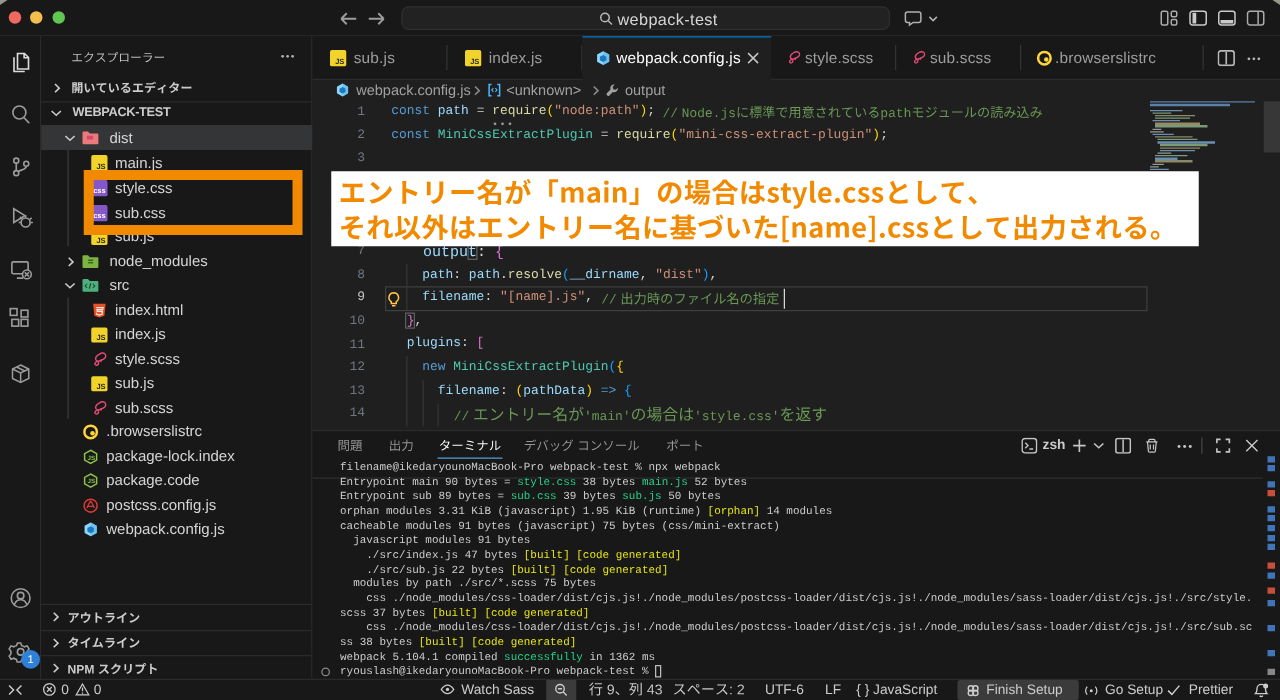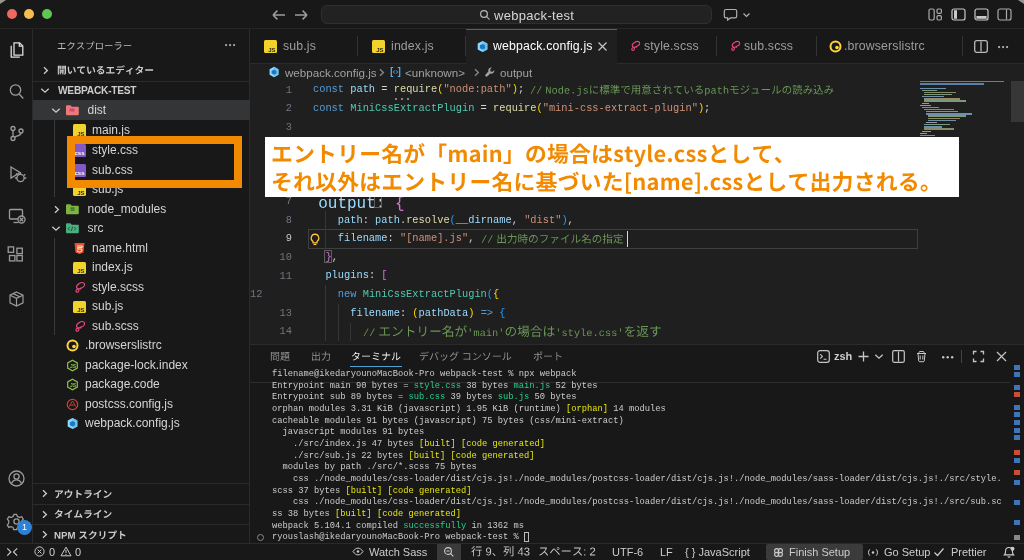--- a/index.html
+++ b/index.html
@@ -174,21 +174,21 @@
   </svg>
 <svg class="a" style="left:65px;top:222.0px" width="14" height="13" viewBox="0 0 14 13">
     <path d="M1 2.2a1 1 0 011-1h3.4l1.4 1.5H13a.8.8 0 01.8.8v6.8a1 1 0 01-1 1H2a1 1 0 01-1-1z" fill="#4caf7d"></path>
     <path d="M4.7 5l-1.5 1.7 1.5 1.7M9.3 5l1.5 1.7-1.5 1.7M7.6 4.6l-1.2 4.4" stroke="#1b4d36" stroke-width="0.9" fill="none"></path>
   </svg>
 <div class="a" style="left:87.5px;top:221.3px;font-size:12px;color:#d5d5d5">src</div>
 <svg class="a" style="left:73px;top:241.5px" width="13" height="13" viewBox="0 0 13 13">
     <path d="M1.5 1h10l-1 9.5-4 1.5-4-1.5z" fill="#e65127"></path>
     <path d="M4 4h5.4l-.3 1.6H4.6l.2 1.5h4.1L8.6 9.4l-2.1.7-2.1-.7-.15-1.2" fill="none" stroke="#fff" stroke-width="1" opacity="0.85"></path>
   </svg>
-<div class="a" style="left:92px;top:240.8px;font-size:12px;color:#d5d5d5">name.html</div>
+<div class="a" style="left:92px;top:240.8px;font-size:12px;color:#d5d5d5">index.html</div>
 <div class="a" style="left:73px;top:261.5px;width:12.5px;height:12.5px;background:#f2d32c;border-radius:1.5px">
     <div style="position:absolute;right:1px;bottom:0px;font-size:6px;font-weight:bold;color:#2d2a17;font-family:'Liberation Sans'">JS</div>
   </div>
 <div class="a" style="left:92px;top:260.3px;font-size:12px;color:#d5d5d5">index.js</div>
 <svg class="a" style="left:73px;top:280.5px" width="13" height="13" viewBox="0 0 14 14">
     <path d="M11.8 2.3c-1.4-1-3.6-.6-5 .3-1.7 1-3.3 2.8-3 4.3.1.8 1 1.3 1.6 1.6-1 .5-2.3 1.2-2.3 2.3 0 .9 1 1.5 1.8 1.2.8-.2 1.4-1 1.4-1.9 0-.5-.2-1-.4-1.3.8-.4 1.7-.8 2.6-.9-.1.4 0 .9.3 1.2" fill="none" stroke="#e64a79" stroke-width="1.25"></path>
     <path d="M8 7.8c1.8-.5 4.1-1.2 4.4-3.2.1-1-.2-1.9-.6-2.3" fill="none" stroke="#e64a79" stroke-width="1.25"></path>
   </svg>
 <div class="a" style="left:92px;top:279.8px;font-size:12px;color:#d5d5d5">style.scss</div>
 <div class="a" style="left:73px;top:300.5px;width:12.5px;height:12.5px;background:#f2d32c;border-radius:1.5px">
@@ -324,42 +324,42 @@
 <div class="a" style="left:250px;top:102.1px;width:42px;text-align:right;font-size:10.35px;color:#6e7681" class2="mono"><span class="mono">2</span></div>
 <div class="a" style="left:250px;top:120.7px;width:42px;text-align:right;font-size:10.35px;color:#6e7681" class2="mono"><span class="mono">3</span></div>
 <div class="a" style="left:250px;top:139.3px;width:42px;text-align:right;font-size:10.35px;color:#6e7681" class2="mono"><span class="mono">4</span></div>
 <div class="a" style="left:250px;top:157.9px;width:42px;text-align:right;font-size:10.35px;color:#6e7681" class2="mono"><span class="mono">5</span></div>
 <div class="a" style="left:250px;top:176.5px;width:42px;text-align:right;font-size:10.35px;color:#6e7681" class2="mono"><span class="mono">6</span></div>
 <div class="a" style="left:250px;top:195.1px;width:42px;text-align:right;font-size:10.35px;color:#6e7681" class2="mono"><span class="mono">7</span></div>
 <div class="a" style="left:250px;top:213.7px;width:42px;text-align:right;font-size:10.35px;color:#6e7681" class2="mono"><span class="mono">8</span></div>
 <div class="a" style="left:250px;top:232.3px;width:42px;text-align:right;font-size:10.35px;color:#c6c6c6" class2="mono"><span class="mono">9</span></div>
 <div class="a" style="left:250px;top:250.9px;width:42px;text-align:right;font-size:10.35px;color:#6e7681" class2="mono"><span class="mono">10</span></div>
 <div class="a" style="left:250px;top:269.5px;width:42px;text-align:right;font-size:10.35px;color:#6e7681" class2="mono"><span class="mono">11</span></div>
-<div class="a" style="left:250px;top:288.1px;width:42px;font-size:10.35px;color:#6e7681" class2="mono"><span class="mono">12</span></div>
+<div class="a" style="left:250px;top:288.1px;width:42px;text-align:right;font-size:10.35px;color:#6e7681" class2="mono"><span class="mono">12</span></div>
 <div class="a" style="left:250px;top:306.7px;width:42px;text-align:right;font-size:10.35px;color:#6e7681" class2="mono"><span class="mono">13</span></div>
 <div class="a" style="left:250px;top:325.3px;width:42px;text-align:right;font-size:10.35px;color:#6e7681" class2="mono"><span class="mono">14</span></div>
 <svg class="a" style="left:309px;top:233px" width="12" height="13" viewBox="0 0 12 13">
     <path d="M6 1.2a3.9 3.9 0 00-2 7.2v1.4h4V8.4a3.9 3.9 0 00-2-7.2z" fill="none" stroke="#ffc83d" stroke-width="1.2"></path>
     <path d="M4.6 11.5h2.8" stroke="#ffc83d" stroke-width="1.2"></path>
   </svg>
 <div class="a" style="left:325.4px;top:210.9px;width:1px;height:37.2px;background:#363636"></div>
 <div class="a" style="left:325.4px;top:285.3px;width:1px;height:55.8px;background:#363636"></div>
 <div class="a" style="left:337.8px;top:303.9px;width:1px;height:37.2px;background:#363636"></div>
 <div class="a" style="left:350.3px;top:322.5px;width:1px;height:18.6px;background:#363636"></div>
 <div class="a mono" style="left:313.0px;top:83.4px;font-size:10.35px;white-space:pre"><span style="color:#569cd6">const </span><span style="color:#9cdcfe">path</span><span style="color:#d4d4d4"> = </span><span style="color:#dcdcaa">require</span><span style="color:#ffd700">(</span><span style="color:#ce9178">"node:path"</span><span style="color:#ffd700">)</span><span style="color:#d4d4d4">; </span></div>
 <svg style="position:absolute;left:530.35px;top:82.2px" width="306" height="16" viewBox="0 0 306 16">
     <path fill="#6a9955" transform="translate(0,11.6)" d="M0.6 0.1 4.7 -7.5H5.6L1.5 0.1Z M6.8 0.1 10.9 -7.5H11.8L7.7 0.1Z M19.5 0 16.9 -5.7Q17 -4.8 17 -4.4V0H16.1V-6.8H17.2L19.9 -1.1Q19.8 -1.8 19.8 -2.5V-6.8H20.7V0Z M27.1 -2.7Q27.1 -1.4 26.4 -0.6Q25.8 0.1 24.6 0.1Q23.4 0.1 22.8 -0.6Q22.2 -1.4 22.2 -2.7Q22.2 -4.1 22.8 -4.9Q23.4 -5.6 24.6 -5.6Q25.9 -5.6 26.5 -4.9Q27.1 -4.2 27.1 -2.7ZM26.1 -2.7Q26.1 -3.8 25.8 -4.4Q25.4 -4.9 24.6 -4.9Q23.9 -4.9 23.5 -4.4Q23.1 -3.8 23.1 -2.7Q23.1 -1.7 23.5 -1.1Q23.9 -0.6 24.6 -0.6Q25.4 -0.6 25.7 -1.1Q26.1 -1.7 26.1 -2.7Z M32.1 -0.9Q31.8 -0.3 31.4 -0.1Q31 0.1 30.4 0.1Q29.4 0.1 28.9 -0.6Q28.4 -1.3 28.4 -2.7Q28.4 -5.5 30.4 -5.5Q31 -5.5 31.4 -5.3Q31.8 -5.1 32.1 -4.6H32.1L32.1 -5.4V-7.5H33V-1.1Q33 -0.3 33 0H32.2Q32.1 -0.1 32.1 -0.4Q32.1 -0.7 32.1 -0.9ZM29.4 -2.7Q29.4 -1.6 29.7 -1.1Q30 -0.6 30.6 -0.6Q31.4 -0.6 31.7 -1.1Q32.1 -1.6 32.1 -2.8Q32.1 -3.9 31.7 -4.4Q31.4 -4.9 30.6 -4.9Q30 -4.9 29.7 -4.4Q29.4 -3.8 29.4 -2.7Z M35.6 -2.5Q35.6 -1.6 36 -1.1Q36.4 -0.6 37.1 -0.6Q37.6 -0.6 38 -0.8Q38.4 -1 38.5 -1.4L39.3 -1.2Q39.1 -0.6 38.5 -0.2Q37.9 0.1 37.1 0.1Q35.9 0.1 35.2 -0.6Q34.6 -1.4 34.6 -2.8Q34.6 -4.1 35.2 -4.8Q35.9 -5.6 37.1 -5.6Q38.2 -5.6 38.8 -4.8Q39.5 -4.1 39.5 -2.7V-2.5ZM37.1 -4.9Q36.4 -4.9 36 -4.5Q35.6 -4 35.6 -3.2H38.5Q38.4 -4.9 37.1 -4.9Z M42.7 0V-1.5H43.8V0Z M50.6 0.1Q50.6 1.1 50 1.6Q49.4 2.1 48.4 2.1Q48 2.1 47.6 2.1Q47.2 2 46.9 1.9V1.2Q47.7 1.4 48.3 1.4Q49 1.4 49.3 1.1Q49.7 0.7 49.7 0.1V-4.8H47.6V-5.5H50.6ZM49.6 -6.5V-7.5H50.6V-6.5Z M57.9 -1.6Q57.9 -0.8 57.3 -0.3Q56.7 0.1 55.7 0.1Q54.7 0.1 54.1 -0.2Q53.6 -0.6 53.4 -1.3L54.2 -1.4Q54.3 -1 54.6 -0.8Q54.9 -0.6 55.7 -0.6Q57.1 -0.6 57.1 -1.4Q57.1 -1.8 56.8 -2Q56.6 -2.2 56.1 -2.3Q54.7 -2.6 54.4 -2.8Q54 -3 53.8 -3.3Q53.6 -3.6 53.6 -4Q53.6 -4.7 54.2 -5.1Q54.7 -5.6 55.7 -5.6Q56.6 -5.6 57.1 -5.2Q57.7 -4.9 57.8 -4.2L57 -4.1Q56.9 -4.5 56.6 -4.7Q56.3 -4.9 55.7 -4.9Q54.5 -4.9 54.5 -4.1Q54.5 -3.8 54.7 -3.6Q54.9 -3.4 55.4 -3.3L56 -3.2Q56.8 -3 57.1 -2.8Q57.5 -2.6 57.7 -2.3Q57.9 -2 57.9 -1.6Z M63.6 -7.1V-6.2C64.7 -6.1 66.8 -6.1 67.9 -6.2V-7.1C66.8 -6.9 64.7 -6.9 63.6 -7.1ZM64 -2.8 63.2 -2.9C63.1 -2.4 63 -2 63 -1.6C63 -0.7 63.8 -0.1 65.6 -0.1C66.7 -0.1 67.6 -0.2 68.2 -0.3L68.2 -1.2C67.3 -1 66.5 -0.9 65.6 -0.9C64.2 -0.9 63.8 -1.4 63.8 -1.8C63.8 -2.1 63.9 -2.4 64 -2.8ZM61.6 -7.9 60.6 -8C60.6 -7.7 60.6 -7.5 60.6 -7.2C60.4 -6.4 60.1 -4.6 60.1 -3C60.1 -1.6 60.3 -0.4 60.5 0.3L61.2 0.3C61.2 0.2 61.2 0 61.2 -0.1C61.2 -0.2 61.2 -0.4 61.2 -0.5C61.3 -1 61.7 -2.2 62 -2.9L61.5 -3.2C61.4 -2.8 61.1 -2.2 60.9 -1.7C60.9 -2.2 60.8 -2.7 60.8 -3.2C60.8 -4.3 61.2 -6.2 61.4 -7.2C61.4 -7.4 61.5 -7.7 61.6 -7.9Z M73.9 -3.8V-3.2H78.8V-3.8ZM77.4 -1.2C77.9 -0.7 78.5 0 78.8 0.5L79.4 0.1C79.1 -0.4 78.5 -1.1 77.9 -1.5ZM74.4 -1.6C74.1 -1 73.4 -0.4 72.8 0C73 0.1 73.2 0.3 73.3 0.5C74 0 74.6 -0.6 75 -1.2ZM73.6 -7V-4.5H79.1V-7H77.4V-7.7H79.4V-8.4H73.3V-7.7H75.2V-7ZM75.8 -7.7H76.8V-7H75.8ZM73.2 -2.5V-1.8H75.9V0.1C75.9 0.2 75.9 0.2 75.7 0.2C75.6 0.2 75.2 0.2 74.7 0.2C74.8 0.4 74.9 0.7 74.9 0.9C75.6 0.9 76 0.8 76.3 0.7C76.6 0.6 76.6 0.4 76.6 0.1V-1.8H79.4V-2.5ZM74.3 -6.4H75.2V-5.1H74.3ZM75.8 -6.4H76.8V-5.1H75.8ZM77.4 -6.4H78.4V-5.1H77.4ZM71.3 -8.8V-6.5H69.8V-5.8H71.2C70.9 -4.4 70.3 -2.7 69.6 -1.8C69.7 -1.7 69.9 -1.4 70 -1.2C70.5 -1.8 70.9 -2.9 71.3 -4.1V0.8H72V-4.1C72.3 -3.6 72.7 -3 72.8 -2.6L73.3 -3.2C73.1 -3.5 72.3 -4.7 72 -5.1V-5.8H73.2V-6.5H72V-8.8Z M81 -8.2C81.6 -8 82.3 -7.6 82.7 -7.4L83.1 -8C82.7 -8.2 82 -8.6 81.4 -8.8ZM80.2 -6.5C80.8 -6.3 81.5 -5.9 81.9 -5.7L82.3 -6.3C81.9 -6.6 81.2 -6.9 80.6 -7ZM80.5 -3.1 81 -2.5C81.7 -3.2 82.4 -4 83 -4.8L82.6 -5.3C81.9 -4.5 81.1 -3.6 80.5 -3.1ZM80.3 -1.9V-1.2H84.6V0.9H85.4V-1.2H89.8V-1.9H85.4V-2.8H84.6V-1.9ZM86.7 -8.8C86.6 -8.5 86.4 -8 86.2 -7.7H84.7C84.9 -8 85.1 -8.3 85.2 -8.6L84.5 -8.9C84 -7.8 83.2 -6.8 82.3 -6.2C82.5 -6 82.8 -5.8 83 -5.6C83.2 -5.8 83.4 -6.1 83.7 -6.3V-2.9H89.6V-3.5H86.9V-4.3H89V-4.9H86.9V-5.7H89V-6.3H86.9V-7H89.3V-7.7H87C87.2 -8 87.4 -8.3 87.6 -8.7ZM84.4 -7H86.1V-6.3H84.4ZM84.4 -3.5V-4.3H86.1V-3.5ZM84.4 -5.7H86.1V-4.9H84.4Z M91.1 -6.9 91.2 -6C92.3 -6.2 95 -6.5 96.1 -6.6C95.2 -6 94.2 -4.7 94.2 -3.1C94.2 -0.7 96.4 0.3 98.3 0.4L98.6 -0.5C96.9 -0.5 95 -1.2 95 -3.2C95 -4.5 95.9 -6.1 97.4 -6.6C98 -6.7 98.9 -6.7 99.5 -6.7V-7.6C98.8 -7.5 97.8 -7.5 96.6 -7.4C94.7 -7.2 92.7 -7 92 -7C91.8 -6.9 91.5 -6.9 91.1 -6.9ZM98 -5.4 97.4 -5.2C97.7 -4.8 98 -4.2 98.3 -3.7L98.8 -4C98.6 -4.5 98.2 -5.1 98 -5.4ZM99.1 -5.9 98.6 -5.6C98.9 -5.2 99.2 -4.7 99.5 -4.2L100 -4.4C99.8 -4.9 99.4 -5.5 99.1 -5.9Z M102.4 -8.1V-4.3C102.4 -2.8 102.3 -0.9 101.1 0.4C101.3 0.5 101.6 0.7 101.7 0.9C102.5 0 102.9 -1.2 103 -2.4H105.7V0.7H106.5V-2.4H109.3V-0.2C109.3 -0 109.2 0 109 0C108.8 0 108.1 0.1 107.4 0C107.5 0.2 107.6 0.6 107.7 0.8C108.6 0.8 109.2 0.8 109.6 0.7C110 0.5 110.1 0.3 110.1 -0.2V-8.1ZM103.2 -7.3H105.7V-5.6H103.2ZM109.3 -7.3V-5.6H106.5V-7.3ZM103.2 -4.9H105.7V-3.1H103.1C103.1 -3.5 103.2 -3.9 103.2 -4.3ZM109.3 -4.9V-3.1H106.5V-4.9Z M114 -2.7V-3.4H119.1V-2.7ZM114 -3.9V-4.6H119.1V-3.9ZM113.9 -1.4 113.2 -1.6C112.9 -0.9 112.5 -0.2 111.7 0.2L112.3 0.6C113.1 0.1 113.6 -0.6 113.9 -1.4ZM119.5 -1.7 118.9 -1.4C119.6 -0.8 120.4 -0 120.7 0.5L121.4 0.1C121 -0.4 120.2 -1.2 119.5 -1.7ZM115.2 -0.2V-1.6H114.4V-0.2C114.4 0.5 114.7 0.7 115.7 0.7C116 0.7 117.5 0.7 117.7 0.7C118.6 0.7 118.8 0.5 118.9 -0.7C118.7 -0.8 118.4 -0.9 118.2 -1C118.2 -0 118.1 0.1 117.7 0.1C117.3 0.1 116.1 0.1 115.8 0.1C115.3 0.1 115.2 0 115.2 -0.2ZM119.9 -5.2H113.2V-2.2H115.9L115.5 -1.8C116.1 -1.4 116.9 -0.9 117.2 -0.6L117.7 -1.1C117.3 -1.4 116.6 -1.9 116 -2.2H119.9ZM117.9 -6.4H115L115.3 -6.4C115.2 -6.7 115.1 -7.1 114.9 -7.5H118.2C118.1 -7.1 117.8 -6.7 117.7 -6.4ZM120.5 -8.1H116.9V-8.8H116.1V-8.1H112.5V-7.5H114.4L114.1 -7.4C114.3 -7.1 114.5 -6.7 114.5 -6.4H112V-5.7H121.1V-6.4H118.4C118.6 -6.6 118.8 -7 119 -7.4L118.7 -7.5H120.5Z M125.1 -3.3 124.2 -3.5C123.9 -2.8 123.7 -2.3 123.7 -1.7C123.7 -0.3 125 0.4 127 0.4C128.1 0.4 129 0.3 129.7 0.2L129.7 -0.6C129 -0.5 128.1 -0.4 127 -0.4C125.5 -0.4 124.6 -0.8 124.6 -1.8C124.6 -2.3 124.7 -2.8 125.1 -3.3ZM123.4 -6.6 123.5 -5.8C125.1 -5.6 126.6 -5.6 127.9 -5.8C128.2 -4.9 128.7 -4 129.1 -3.4C128.8 -3.4 128 -3.5 127.4 -3.5L127.3 -2.8C128.1 -2.8 129.4 -2.7 129.9 -2.5L130.3 -3.1C130.1 -3.3 130 -3.5 129.8 -3.7C129.4 -4.2 129 -5 128.7 -5.8C129.4 -5.9 130.2 -6.1 130.8 -6.3L130.7 -7.1C130 -6.9 129.1 -6.7 128.4 -6.6C128.2 -7.2 128 -7.9 127.9 -8.4L127 -8.3C127.1 -8 127.2 -7.7 127.3 -7.4L127.6 -6.5C126.4 -6.4 125 -6.4 123.4 -6.6Z M135.4 -7.6 135.3 -6.6C134.8 -6.5 134.1 -6.4 133.8 -6.4C133.5 -6.4 133.3 -6.4 133.1 -6.4L133.2 -5.5L135.2 -5.8L135.2 -4.8C134.6 -3.9 133.4 -2.3 132.8 -1.6L133.4 -0.8C133.9 -1.6 134.6 -2.6 135.1 -3.3L135.1 -2.9C135.1 -1.8 135.1 -1.2 135 -0.2C135 -0.1 135 0.2 135 0.4H135.9C135.9 0.2 135.9 -0.1 135.9 -0.2C135.8 -1.2 135.8 -1.8 135.8 -2.8C135.8 -3.2 135.8 -3.6 135.9 -4C136.8 -5 138.1 -6 139 -6C139.5 -6 139.8 -5.8 139.8 -5.2C139.8 -4.1 139.4 -2.4 139.4 -1.2C139.4 -0.4 139.9 0.1 140.6 0.1C141.3 0.1 141.9 -0.2 142.5 -0.8L142.4 -1.7C141.8 -1.1 141.3 -0.8 140.8 -0.8C140.4 -0.8 140.2 -1.1 140.2 -1.5C140.2 -2.5 140.6 -4.3 140.6 -5.4C140.6 -6.2 140.1 -6.8 139.2 -6.8C138.1 -6.8 136.7 -5.8 135.9 -5L136 -5.6C136.1 -5.9 136.3 -6.2 136.5 -6.4L136.2 -6.7L136.1 -6.7C136.2 -7.5 136.2 -8 136.3 -8.3L135.3 -8.3C135.4 -8.1 135.4 -7.8 135.4 -7.6Z M143.7 -7 143.8 -6.1C144.9 -6.3 147.6 -6.6 148.7 -6.7C147.7 -6.1 146.7 -4.8 146.7 -3.1C146.7 -0.8 149 0.3 150.9 0.3L151.2 -0.5C149.5 -0.6 147.6 -1.3 147.6 -3.3C147.6 -4.6 148.5 -6.2 150 -6.6C150.5 -6.8 151.4 -6.8 152 -6.8V-7.6C151.3 -7.6 150.3 -7.6 149.2 -7.5C147.3 -7.3 145.3 -7.1 144.6 -7C144.4 -7 144.1 -7 143.7 -7Z M155.6 -7.3 154.6 -7.4C154.7 -7.1 154.7 -6.7 154.7 -6.4C154.7 -5.8 154.7 -4.5 154.8 -3.6C155.1 -0.9 156 0.1 157 0.1C157.7 0.1 158.4 -0.5 159 -2.3L158.3 -3C158.1 -2 157.6 -0.9 157 -0.9C156.3 -0.9 155.8 -2.1 155.6 -3.8C155.5 -4.7 155.5 -5.6 155.5 -6.3C155.5 -6.6 155.6 -7.1 155.6 -7.3ZM161.1 -7 160.3 -6.8C161.3 -5.5 161.9 -3.4 162.1 -1.5L162.9 -1.8C162.8 -3.6 162 -5.8 161.1 -7Z M169.9 -0.3C169.6 -0.3 169.3 -0.3 169 -0.3C168.2 -0.3 167.6 -0.6 167.6 -1.1C167.6 -1.5 168 -1.8 168.5 -1.8C169.3 -1.8 169.8 -1.2 169.9 -0.3ZM166.3 -7.7 166.3 -6.9C166.5 -6.9 166.8 -6.9 167 -6.9C167.6 -7 169.7 -7.1 170.2 -7.1C169.7 -6.6 168.4 -5.5 167.8 -5C167.2 -4.5 165.8 -3.4 165 -2.7L165.6 -2C166.9 -3.4 167.8 -4.1 169.6 -4.1C170.9 -4.1 171.9 -3.4 171.9 -2.3C171.9 -1.5 171.5 -0.9 170.6 -0.5C170.5 -1.5 169.8 -2.4 168.5 -2.4C167.5 -2.4 166.9 -1.8 166.9 -1C166.9 -0.2 167.7 0.5 169.2 0.5C171.4 0.5 172.8 -0.6 172.8 -2.3C172.8 -3.7 171.5 -4.8 169.8 -4.8C169.3 -4.8 168.8 -4.7 168.3 -4.6C169.1 -5.3 170.6 -6.5 171.1 -6.9C171.3 -7 171.5 -7.2 171.7 -7.3L171.2 -7.9C171.1 -7.9 170.9 -7.9 170.6 -7.8C170.1 -7.8 167.6 -7.7 167 -7.7C166.8 -7.7 166.5 -7.7 166.3 -7.7Z M179.8 -2.8Q179.8 0.1 177.8 0.1Q176.6 0.1 176.1 -0.8H176.1Q176.1 -0.8 176.1 0V2.1H175.2V-4.3Q175.2 -5.2 175.2 -5.5H176.1Q176.1 -5.4 176.1 -5.3Q176.1 -5.2 176.1 -4.9Q176.1 -4.7 176.1 -4.6H176.1Q176.4 -5.1 176.8 -5.3Q177.2 -5.6 177.8 -5.6Q178.8 -5.6 179.3 -4.9Q179.8 -4.2 179.8 -2.8ZM178.8 -2.8Q178.8 -3.9 178.5 -4.4Q178.2 -4.9 177.6 -4.9Q176.8 -4.9 176.5 -4.3Q176.1 -3.8 176.1 -2.6Q176.1 -1.6 176.5 -1.1Q176.8 -0.6 177.6 -0.6Q178.2 -0.6 178.5 -1.1Q178.8 -1.6 178.8 -2.8Z M186.1 -0.6Q186.2 -0.6 186.3 -0.6V-0Q186 0.1 185.6 0.1Q185.1 0.1 184.9 -0.2Q184.7 -0.5 184.7 -1H184.6Q184.3 -0.4 183.8 -0.2Q183.4 0.1 182.7 0.1Q181.9 0.1 181.5 -0.3Q181.1 -0.8 181.1 -1.5Q181.1 -3.3 183.4 -3.3L184.6 -3.3V-3.6Q184.6 -4.3 184.4 -4.6Q184.1 -4.9 183.5 -4.9Q182.9 -4.9 182.6 -4.7Q182.4 -4.5 182.3 -4L181.4 -4.1Q181.6 -5.6 183.5 -5.6Q184.5 -5.6 185 -5.1Q185.5 -4.6 185.5 -3.7V-1.4Q185.5 -1 185.6 -0.8Q185.8 -0.6 186.1 -0.6ZM183 -0.6Q183.5 -0.6 183.8 -0.8Q184.2 -1.1 184.4 -1.4Q184.6 -1.8 184.6 -2.2V-2.7L183.7 -2.7Q183.1 -2.7 182.8 -2.5Q182.4 -2.4 182.3 -2.2Q182.1 -1.9 182.1 -1.5Q182.1 -1.1 182.3 -0.8Q182.5 -0.6 183 -0.6Z M187.7 -4.8V-5.5H188.5L188.8 -6.9H189.4V-5.5H191.6V-4.8H189.4V-1.5Q189.4 -1.1 189.6 -0.9Q189.8 -0.7 190.3 -0.7Q191 -0.7 191.8 -0.8V-0.2Q191 0.1 190.1 0.1Q189.3 0.1 188.9 -0.3Q188.5 -0.6 188.5 -1.4V-4.8Z M193.8 -7.5H194.8V-5.5Q194.8 -5.2 194.7 -4.5H194.7Q195.3 -5.6 196.4 -5.6Q198.2 -5.6 198.2 -3.6V0H197.3V-3.5Q197.3 -4.2 197 -4.5Q196.8 -4.9 196.2 -4.9Q195.6 -4.9 195.2 -4.4Q194.8 -4 194.8 -3.2V0H193.8Z M200.3 -4.5V-3.6C200.6 -3.6 201.1 -3.6 201.3 -3.6H203.4V-1.3C203.4 -0.4 203.9 0.2 205.5 0.2C206.4 0.2 207.5 0.1 208.3 0.1L208.3 -0.8C207.4 -0.7 206.6 -0.7 205.6 -0.7C204.6 -0.7 204.2 -1 204.2 -1.5V-3.6H207.8C208 -3.6 208.4 -3.6 208.6 -3.6V-4.5C208.4 -4.4 208 -4.4 207.8 -4.4H204.2V-6.6H207C207.3 -6.6 207.6 -6.6 207.8 -6.6V-7.5C207.6 -7.4 207.3 -7.4 207 -7.4C206.2 -7.4 202.7 -7.4 202 -7.4C201.6 -7.4 201.3 -7.4 201 -7.5V-6.6C201.3 -6.6 201.6 -6.6 202 -6.6H203.4V-4.4H201.3C201 -4.4 200.6 -4.5 200.3 -4.5Z M217.1 -7.8 216.6 -7.6C216.9 -7.1 217.3 -6.5 217.5 -5.9L218.1 -6.2C217.9 -6.7 217.4 -7.5 217.1 -7.8ZM218.5 -8.3 217.9 -8.1C218.3 -7.6 218.6 -7 218.9 -6.5L219.5 -6.7C219.3 -7.2 218.8 -8 218.5 -8.3ZM212.7 -8 212.2 -7.3C212.8 -6.9 213.9 -6.2 214.4 -5.8L214.9 -6.5C214.5 -6.8 213.3 -7.6 212.7 -8ZM211.1 -0.5 211.6 0.4C212.5 0.2 214 -0.3 215 -0.9C216.7 -1.9 218.2 -3.3 219.1 -4.7L218.6 -5.6C217.7 -4.1 216.3 -2.7 214.6 -1.7C213.5 -1.1 212.2 -0.7 211.1 -0.5ZM211.1 -5.6 210.6 -4.9C211.2 -4.6 212.4 -3.9 212.9 -3.5L213.4 -4.2C212.9 -4.5 211.7 -5.3 211.1 -5.6Z M221.7 -1V-0.1C222 -0.1 222.2 -0.1 222.6 -0.1C223.1 -0.1 227.7 -0.1 228.3 -0.1C228.5 -0.1 228.9 -0.1 229.1 -0.1V-0.9C228.9 -0.9 228.5 -0.9 228.3 -0.9H227.2C227.4 -1.9 227.7 -4 227.8 -4.7C227.8 -4.8 227.8 -4.9 227.9 -5L227.2 -5.3C227.1 -5.3 226.9 -5.2 226.7 -5.2C226.1 -5.2 223.9 -5.2 223.5 -5.2C223.2 -5.2 222.9 -5.3 222.7 -5.3V-4.4C222.9 -4.4 223.2 -4.4 223.5 -4.4C223.8 -4.4 226.2 -4.4 226.9 -4.4C226.8 -3.8 226.5 -1.8 226.4 -0.9H222.6C222.2 -0.9 221.9 -0.9 221.7 -1Z M231.7 -4.5V-3.5C232 -3.5 232.6 -3.6 233.2 -3.6C233.9 -3.6 238.1 -3.6 238.9 -3.6C239.4 -3.6 239.8 -3.5 240 -3.5V-4.5C239.8 -4.5 239.4 -4.5 238.9 -4.5C238.1 -4.5 233.9 -4.5 233.2 -4.5C232.6 -4.5 232 -4.5 231.7 -4.5Z M246.6 -0.2 247.2 0.2C247.3 0.2 247.4 0.1 247.5 0C248.8 -0.6 250.2 -1.7 251.1 -2.9L250.6 -3.6C249.8 -2.4 248.5 -1.5 247.6 -1C247.6 -1.4 247.6 -6.4 247.6 -7.1C247.6 -7.5 247.6 -7.8 247.6 -7.9H246.6C246.6 -7.8 246.7 -7.5 246.7 -7.1C246.7 -6.4 246.7 -1.3 246.7 -0.8C246.7 -0.6 246.7 -0.4 246.6 -0.2ZM241.8 -0.3 242.6 0.3C243.5 -0.5 244.2 -1.5 244.5 -2.6C244.8 -3.7 244.8 -5.9 244.8 -7.1C244.8 -7.4 244.8 -7.7 244.8 -7.8H243.9C243.9 -7.6 244 -7.4 244 -7.1C244 -5.9 243.9 -3.8 243.6 -2.9C243.3 -1.8 242.7 -0.9 241.8 -0.3Z M256.6 -6.7C256.5 -5.8 256.3 -4.8 256 -3.9C255.5 -2.1 254.9 -1.4 254.4 -1.4C254 -1.4 253.4 -2 253.4 -3.3C253.4 -4.8 254.6 -6.5 256.6 -6.7ZM257.5 -6.8C259.3 -6.6 260.3 -5.3 260.3 -3.7C260.3 -1.9 259 -0.9 257.6 -0.6C257.4 -0.5 257.1 -0.5 256.7 -0.5L257.2 0.3C259.7 0 261.2 -1.5 261.2 -3.7C261.2 -5.8 259.6 -7.5 257.1 -7.5C254.6 -7.5 252.5 -5.5 252.5 -3.3C252.5 -1.5 253.5 -0.5 254.4 -0.5C255.4 -0.5 256.2 -1.6 256.9 -3.7C257.2 -4.7 257.4 -5.8 257.5 -6.8Z M266.3 -4.8V-2.9H267V-4.1H271.3V-2.9H272.1V-4.8ZM269.7 -3.4V-0.3C269.7 0.5 269.8 0.7 270.6 0.7C270.7 0.7 271.3 0.7 271.4 0.7C272.1 0.7 272.3 0.3 272.3 -1.1C272.1 -1.1 271.8 -1.2 271.7 -1.4C271.6 -0.2 271.6 0 271.4 0C271.2 0 270.8 0 270.7 0C270.4 0 270.4 -0 270.4 -0.3V-3.4ZM267.9 -3.5C267.8 -1.5 267.5 -0.4 265.8 0.2C266 0.4 266.2 0.7 266.3 0.9C268.2 0.1 268.5 -1.2 268.6 -3.5ZM263 -5.6V-5H265.8V-5.6ZM263 -8.5V-7.8H265.8V-8.5ZM263 -4.2V-3.6H265.8V-4.2ZM262.5 -7.1V-6.4H266.1V-7.1ZM268.7 -8.8V-7.9H266.4V-7.2H268.7V-6.2H266.7V-5.6H271.7V-6.2H269.5V-7.2H272V-7.9H269.5V-8.8ZM263 -2.8V0.7H263.6V0.2H265.8V-2.8ZM263.6 -2.2H265.1V-0.4H263.6Z M281.5 -5.4 280.7 -5.5C280.7 -5.2 280.7 -4.8 280.7 -4.5C280.7 -4.3 280.6 -4 280.6 -3.7C279.7 -4.1 278.8 -4.5 277.7 -4.6C278.1 -5.6 278.6 -6.6 278.9 -7.1C279 -7.2 279.1 -7.3 279.2 -7.5L278.6 -7.9C278.5 -7.8 278.3 -7.8 278.1 -7.8C277.7 -7.7 276.3 -7.7 275.7 -7.7C275.5 -7.7 275.2 -7.7 275 -7.7L275 -6.8C275.3 -6.9 275.5 -6.9 275.8 -6.9C276.3 -6.9 277.5 -7 278 -7C277.6 -6.4 277.2 -5.4 276.9 -4.6C274.8 -4.6 273.4 -3.4 273.4 -1.8C273.4 -1 274 -0.4 274.7 -0.4C275.3 -0.4 275.7 -0.6 276.1 -1.1C276.5 -1.7 277 -3 277.4 -3.9C278.5 -3.8 279.5 -3.4 280.4 -2.9C280.1 -1.8 279.3 -0.7 277.6 0.1L278.3 0.6C279.9 -0.1 280.7 -1.1 281.1 -2.5C281.5 -2.2 281.9 -1.9 282.2 -1.7L282.6 -2.6C282.2 -2.8 281.8 -3.1 281.3 -3.4C281.4 -4 281.5 -4.7 281.5 -5.4ZM276.5 -3.9C276.2 -3.1 275.8 -2.1 275.4 -1.6C275.2 -1.3 275 -1.2 274.8 -1.2C274.4 -1.2 274.1 -1.5 274.1 -1.9C274.1 -2.8 275 -3.8 276.5 -3.9Z M283.8 -8.1C284.4 -7.6 285.2 -6.9 285.5 -6.4L286.2 -6.9C285.8 -7.4 285 -8.1 284.3 -8.6ZM289.1 -6.3C288.7 -4.1 287.8 -2.4 286.3 -1.5C286.5 -1.3 286.8 -1 286.9 -0.9C288.2 -1.8 289.2 -3.3 289.7 -5.1C290.2 -3.2 291 -1.7 292.5 -0.9C292.7 -1.1 292.9 -1.3 293.1 -1.5C291 -2.6 290.2 -5.1 290 -8.3H287.4V-7.5H289.3C289.3 -7.1 289.4 -6.6 289.5 -6.2ZM285.9 -4.7H283.6V-3.9H285.1V-1.3C284.6 -0.8 284 -0.4 283.5 -0.1L283.9 0.8C284.5 0.3 285 -0.2 285.5 -0.6C286.2 0.2 287.1 0.6 288.5 0.6C289.7 0.7 291.8 0.7 293 0.6C293 0.4 293.2 -0 293.3 -0.2C292 -0.1 289.7 -0.1 288.5 -0.1C287.3 -0.2 286.4 -0.5 285.9 -1.3Z M302.5 -5.4 301.7 -5.5C301.7 -5.2 301.7 -4.8 301.7 -4.5C301.7 -4.3 301.6 -4 301.6 -3.7C300.7 -4.1 299.8 -4.5 298.7 -4.6C299.1 -5.6 299.6 -6.6 299.9 -7.1C300 -7.2 300.1 -7.3 300.2 -7.5L299.6 -7.9C299.5 -7.8 299.3 -7.8 299.1 -7.8C298.7 -7.7 297.3 -7.7 296.7 -7.7C296.5 -7.7 296.2 -7.7 296 -7.7L296 -6.8C296.3 -6.9 296.5 -6.9 296.8 -6.9C297.3 -6.9 298.5 -7 299 -7C298.6 -6.4 298.2 -5.4 297.9 -4.6C295.8 -4.6 294.4 -3.4 294.4 -1.8C294.4 -1 295 -0.4 295.7 -0.4C296.3 -0.4 296.7 -0.6 297.1 -1.1C297.5 -1.7 298 -3 298.4 -3.9C299.5 -3.8 300.5 -3.4 301.4 -2.9C301.1 -1.8 300.3 -0.7 298.6 0.1L299.3 0.6C300.9 -0.1 301.7 -1.1 302.1 -2.5C302.5 -2.2 302.9 -1.9 303.2 -1.7L303.6 -2.6C303.2 -2.8 302.8 -3.1 302.3 -3.4C302.4 -4 302.5 -4.7 302.5 -5.4ZM297.5 -3.9C297.2 -3.1 296.8 -2.1 296.4 -1.6C296.2 -1.3 296 -1.2 295.8 -1.2C295.4 -1.2 295.1 -1.5 295.1 -1.9C295.1 -2.8 296 -3.8 297.5 -3.9Z"></path>
   </svg>
 <svg class="a" style="left:394px;top:96.5px" width="20" height="4" viewBox="0 0 20 4">
     <circle cx="2" cy="2" r="1.1" fill="#9a9a9a"></circle>
     <circle cx="8" cy="2" r="1.1" fill="#9a9a9a"></circle>
     <circle cx="14" cy="2" r="1.1" fill="#9a9a9a"></circle>
   </svg>
 <div class="a mono" style="left:313.0px;top:102.0px;font-size:10.35px;white-space:pre"><span style="color:#569cd6">const </span><span style="color:#4ec9b0">MiniCssExtractPlugin</span><span style="color:#d4d4d4"> = </span><span style="color:#dcdcaa">require</span><span style="color:#ffd700">(</span><span style="color:#ce9178">"mini-css-extract-plugin"</span><span style="color:#ffd700">)</span><span style="color:#d4d4d4">;</span></div>
-<div class="a mono" style="left:299px;top:195.0px;font-size:16px;white-space:pre"><span style="color:#9cdcfe">  output</span><span style="color:#d4d4d4">: </span><span style="color:#da70d6">{</span></div>
+<div class="a mono" style="left:324px;top:195.0px;font-size:12px;white-space:pre"><span style="color:#9cdcfe">  output</span><span style="color:#d4d4d4">: </span><span style="color:#da70d6">{</span></div>
 <div class="a mono" style="left:313.0px;top:213.6px;font-size:10.35px;white-space:pre"><span style="color:#9cdcfe">    path</span><span style="color:#d4d4d4">: </span><span style="color:#9cdcfe">path</span><span style="color:#d4d4d4">.</span><span style="color:#dcdcaa">resolve</span><span style="color:#179fff">(</span><span style="color:#9cdcfe">__dirname</span><span style="color:#d4d4d4">, </span><span style="color:#ce9178">"dist"</span><span style="color:#179fff">)</span><span style="color:#d4d4d4">,</span></div>
 <div class="a mono" style="left:313.0px;top:232.2px;font-size:10.35px;white-space:pre"><span style="color:#9cdcfe">    filename</span><span style="color:#d4d4d4">: </span><span style="color:#ce9178">"[name].js"</span><span style="color:#d4d4d4">, </span></div>
 <svg style="position:absolute;left:480.66999999999996px;top:230.9px" width="144" height="16" viewBox="0 0 144 16">
     <path fill="#6a9955" transform="translate(0,11.7)" d="M0.6 0.1 4.7 -7.5H5.6L1.5 0.1Z M6.8 0.1 10.9 -7.5H11.8L7.7 0.1Z M16.9 -7.9V-4.2H20.1V-0.6H17.3V-3.6H16.5V0.8H17.3V0.2H23.9V0.8H24.8V-3.6H23.9V-0.6H21V-4.2H24.3V-7.9H23.5V-5H21V-8.9H20.1V-5H17.7V-7.9Z M30.2 -8.9V-7V-6.6H26.8V-5.8H30.2C30 -3.8 29.3 -1.5 26.5 0.3C26.7 0.4 26.9 0.7 27.1 0.9C30.2 -1 30.9 -3.6 31 -5.8H34.7C34.5 -2 34.2 -0.5 33.8 -0.2C33.7 -0 33.6 0 33.4 0C33.1 0 32.4 -0 31.7 -0.1C31.8 0.2 31.9 0.5 32 0.7C32.6 0.8 33.3 0.8 33.6 0.8C34.1 0.7 34.3 0.6 34.6 0.3C35 -0.2 35.2 -1.8 35.5 -6.2C35.5 -6.3 35.5 -6.6 35.5 -6.6H31.1V-7V-8.9Z M41.2 -2.2C41.8 -1.7 42.3 -0.9 42.6 -0.3L43.2 -0.8C43 -1.3 42.4 -2 41.9 -2.6ZM43.2 -8.9V-7.6H41V-6.9H43.2V-5.6H40.5V-4.9H44.6V-3.7H40.6V-3H44.6V-0.1C44.6 0.1 44.5 0.1 44.4 0.1C44.2 0.1 43.6 0.1 42.9 0.1C43.1 0.3 43.2 0.6 43.2 0.8C44.1 0.8 44.6 0.8 44.9 0.7C45.3 0.6 45.4 0.4 45.4 -0.1V-3H46.6V-3.7H45.4V-4.9H46.7V-5.6H44V-6.9H46.3V-7.6H44V-8.9ZM39.6 -4.4V-2H38V-4.4ZM39.6 -5.1H38V-7.5H39.6ZM37.3 -8.2V-0.4H38V-1.2H40.3V-8.2Z M52.1 -6.8C52 -5.8 51.8 -4.8 51.6 -3.9C51 -2.2 50.4 -1.4 50 -1.4C49.5 -1.4 48.9 -2 48.9 -3.4C48.9 -4.8 50.1 -6.6 52.1 -6.8ZM53 -6.8C54.8 -6.7 55.9 -5.3 55.9 -3.7C55.9 -1.9 54.5 -0.9 53.2 -0.6C52.9 -0.5 52.6 -0.5 52.3 -0.5L52.7 0.3C55.3 0 56.7 -1.5 56.7 -3.7C56.7 -5.9 55.1 -7.6 52.7 -7.6C50.1 -7.6 48 -5.6 48 -3.3C48 -1.5 49 -0.5 49.9 -0.5C50.9 -0.5 51.7 -1.6 52.4 -3.8C52.7 -4.7 52.9 -5.8 53 -6.8Z M66.8 -7 66.2 -7.5C66 -7.4 65.8 -7.4 65.6 -7.4C65.1 -7.4 60.9 -7.4 60.3 -7.4C59.9 -7.4 59.5 -7.4 59.2 -7.5V-6.5C59.5 -6.6 59.9 -6.6 60.3 -6.6C60.9 -6.6 65.1 -6.6 65.7 -6.6C65.6 -5.6 65.1 -4.1 64.3 -3.1C63.4 -2 62.2 -1.1 60.2 -0.6L60.9 0.2C62.9 -0.4 64.1 -1.4 65.1 -2.6C65.9 -3.7 66.4 -5.4 66.7 -6.5C66.7 -6.7 66.8 -6.9 66.8 -7Z M77.5 -5.4 77 -5.8C76.9 -5.8 76.6 -5.7 76.4 -5.7C75.9 -5.7 71.6 -5.7 71.2 -5.7C70.9 -5.7 70.5 -5.8 70.2 -5.8V-4.9C70.5 -5 70.9 -5 71.2 -5C71.6 -5 75.6 -5 76.2 -5C75.9 -4.5 75.2 -3.5 74.4 -3.1L75.1 -2.6C76.1 -3.2 76.9 -4.6 77.3 -5.1C77.3 -5.2 77.4 -5.3 77.5 -5.4ZM73.9 -4.3H73C73 -4 73 -3.8 73 -3.6C73 -2.2 72.8 -1.1 71.4 -0.1C71.2 0.1 70.9 0.2 70.7 0.2L71.4 0.8C73.7 -0.4 73.9 -2 73.9 -4.3Z M79.8 -3.8 80.2 -3C81.7 -3.5 83.2 -4.1 84.3 -4.7V-0.8C84.3 -0.4 84.2 0.1 84.2 0.3H85.2C85.2 0.1 85.2 -0.4 85.2 -0.8V-5.3C86.3 -6 87.2 -6.8 88 -7.6L87.3 -8.3C86.6 -7.4 85.5 -6.5 84.4 -5.8C83.3 -5.1 81.6 -4.3 79.8 -3.8Z M95.1 -0.2 95.6 0.2C95.7 0.2 95.8 0.1 96 0C97.2 -0.6 98.7 -1.7 99.6 -2.9L99.1 -3.7C98.3 -2.5 97 -1.5 96 -1C96 -1.4 96 -6.5 96 -7.2C96 -7.6 96 -7.9 96 -8H95.1C95.1 -7.9 95.1 -7.6 95.1 -7.2C95.1 -6.5 95.1 -1.3 95.1 -0.8C95.1 -0.6 95.1 -0.4 95.1 -0.2ZM90.2 -0.3 91 0.3C91.9 -0.5 92.6 -1.5 92.9 -2.6C93.2 -3.7 93.2 -6 93.2 -7.2C93.2 -7.5 93.3 -7.8 93.3 -7.9H92.3C92.3 -7.7 92.4 -7.5 92.4 -7.1C92.4 -6 92.4 -3.8 92 -2.9C91.7 -1.9 91.1 -0.9 90.2 -0.3Z M104.1 -8.9C103.5 -7.8 102.2 -6.4 100.5 -5.5C100.7 -5.3 100.9 -5 101.1 -4.9C101.6 -5.2 102 -5.5 102.5 -5.8C103.2 -5.3 103.9 -4.6 104.4 -4.1C103.2 -3.1 101.8 -2.4 100.4 -2C100.6 -1.9 100.8 -1.5 100.9 -1.3C101.8 -1.6 102.7 -2 103.5 -2.5V0.8H104.3V0.4H108.7V0.9H109.5V-3.7H105.2C106.4 -4.7 107.4 -6 108 -7.6L107.5 -7.9L107.4 -7.8H104.4C104.6 -8.2 104.8 -8.5 105 -8.8ZM108.7 -0.3H104.3V-2.9H108.7ZM103.8 -7.1H107C106.5 -6.2 105.8 -5.4 105 -4.6C104.6 -5.2 103.8 -5.8 103 -6.3C103.3 -6.6 103.6 -6.9 103.8 -7.1Z M115.7 -6.8C115.6 -5.8 115.4 -4.8 115.2 -3.9C114.6 -2.2 114 -1.4 113.6 -1.4C113.1 -1.4 112.5 -2 112.5 -3.4C112.5 -4.8 113.7 -6.6 115.7 -6.8ZM116.6 -6.8C118.4 -6.7 119.5 -5.3 119.5 -3.7C119.5 -1.9 118.1 -0.9 116.8 -0.6C116.5 -0.5 116.2 -0.5 115.9 -0.5L116.3 0.3C118.9 0 120.3 -1.5 120.3 -3.7C120.3 -5.9 118.7 -7.6 116.3 -7.6C113.7 -7.6 111.6 -5.6 111.6 -3.3C111.6 -1.5 112.6 -0.5 113.5 -0.5C114.5 -0.5 115.3 -1.6 116 -3.8C116.3 -4.7 116.5 -5.8 116.6 -6.8Z M130.2 -8.3C129.4 -7.9 128 -7.5 126.8 -7.3V-8.9H126V-5.9C126 -4.9 126.3 -4.7 127.5 -4.7C127.8 -4.7 129.7 -4.7 130 -4.7C131.1 -4.7 131.3 -5 131.4 -6.5C131.2 -6.5 130.9 -6.6 130.7 -6.8C130.6 -5.6 130.5 -5.4 130 -5.4C129.5 -5.4 127.9 -5.4 127.6 -5.4C126.9 -5.4 126.8 -5.5 126.8 -5.9V-6.6C128.1 -6.9 129.7 -7.3 130.8 -7.7ZM126.7 -1.4H130.2V-0.3H126.7ZM126.7 -2.1V-3.1H130.2V-2.1ZM126 -3.8V0.8H126.7V0.3H130.2V0.8H131V-3.8ZM123.2 -8.9V-6.8H121.8V-6H123.2V-3.7L121.6 -3.3L121.9 -2.5L123.2 -2.9V-0.1C123.2 0.1 123.2 0.1 123 0.1C122.9 0.1 122.5 0.1 122 0.1C122.1 0.3 122.2 0.6 122.2 0.8C122.9 0.8 123.4 0.8 123.7 0.7C123.9 0.6 124 0.4 124 -0.1V-3.2L125.4 -3.6L125.3 -4.3L124 -4V-6H125.3V-6.8H124V-8.9Z M134.3 -4C134 -2.1 133.4 -0.6 132.3 0.4C132.5 0.5 132.8 0.8 132.9 0.9C133.6 0.3 134.1 -0.5 134.5 -1.5C135.5 0.3 137.1 0.7 139.3 0.7H141.8C141.8 0.5 141.9 0.1 142.1 -0.1C141.5 -0.1 139.7 -0.1 139.3 -0.1C138.7 -0.1 138.1 -0.1 137.6 -0.2V-2.4H140.8V-3.1H137.6V-4.9H140.3V-5.7H134.1V-4.9H136.8V-0.4C135.9 -0.8 135.2 -1.4 134.8 -2.5C134.9 -2.9 135 -3.4 135.1 -3.9ZM132.8 -7.7V-5.4H133.6V-6.9H140.8V-5.4H141.6V-7.7H137.6V-8.9H136.8V-7.7Z"></path>
   </svg>
 <div class="a mono" style="left:313.0px;top:250.8px;font-size:10.35px;white-space:pre"><span style="color:#da70d6">  }</span><span style="color:#d4d4d4">,</span></div>
 <div class="a mono" style="left:313.0px;top:269.4px;font-size:10.35px;white-space:pre"><span style="color:#9cdcfe">  plugins</span><span style="color:#d4d4d4">: </span><span style="color:#da70d6">[</span></div>
 <div class="a mono" style="left:313.0px;top:288.0px;font-size:10.35px;white-space:pre"><span style="color:#569cd6">    new </span><span style="color:#4ec9b0">MiniCssExtractPlugin</span><span style="color:#179fff">(</span><span style="color:#ffd700">{</span></div>
 <div class="a mono" style="left:313.0px;top:306.6px;font-size:10.35px;white-space:pre"><span style="color:#9cdcfe">      filename</span><span style="color:#d4d4d4">: </span><span style="color:#ffd700">(</span><span style="color:#9cdcfe">pathData</span><span style="color:#ffd700">)</span><span style="color:#d4d4d4"> </span><span style="color:#569cd6">=&gt;</span><span style="color:#d4d4d4"> </span><span style="color:#179fff">{</span></div>
 <svg style="position:absolute;left:362.68px;top:321.6px" width="300" height="19" viewBox="0 0 300 19">

